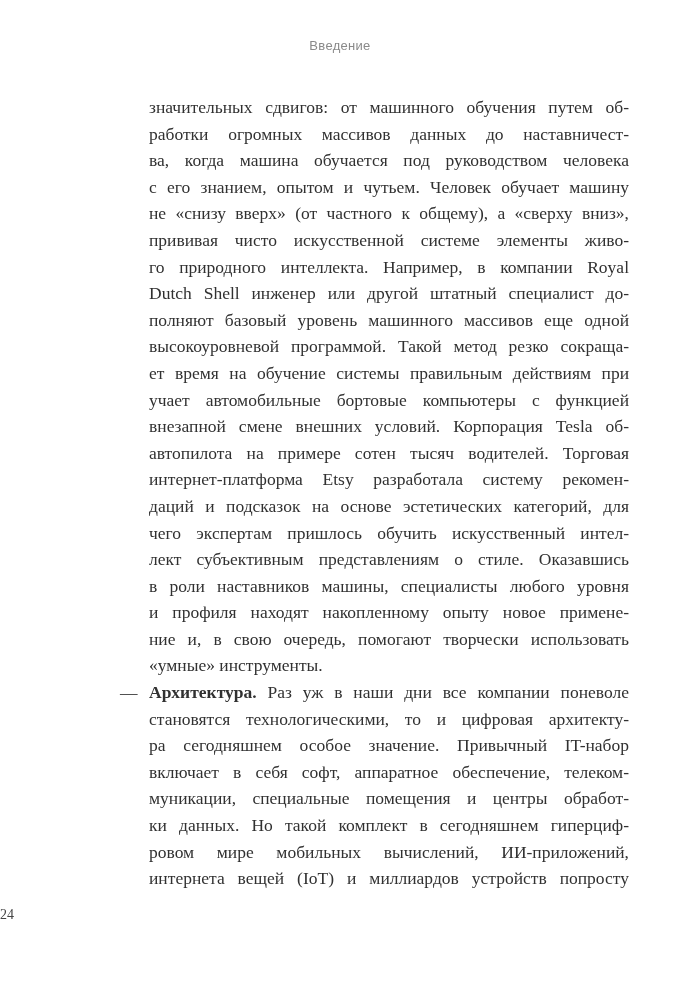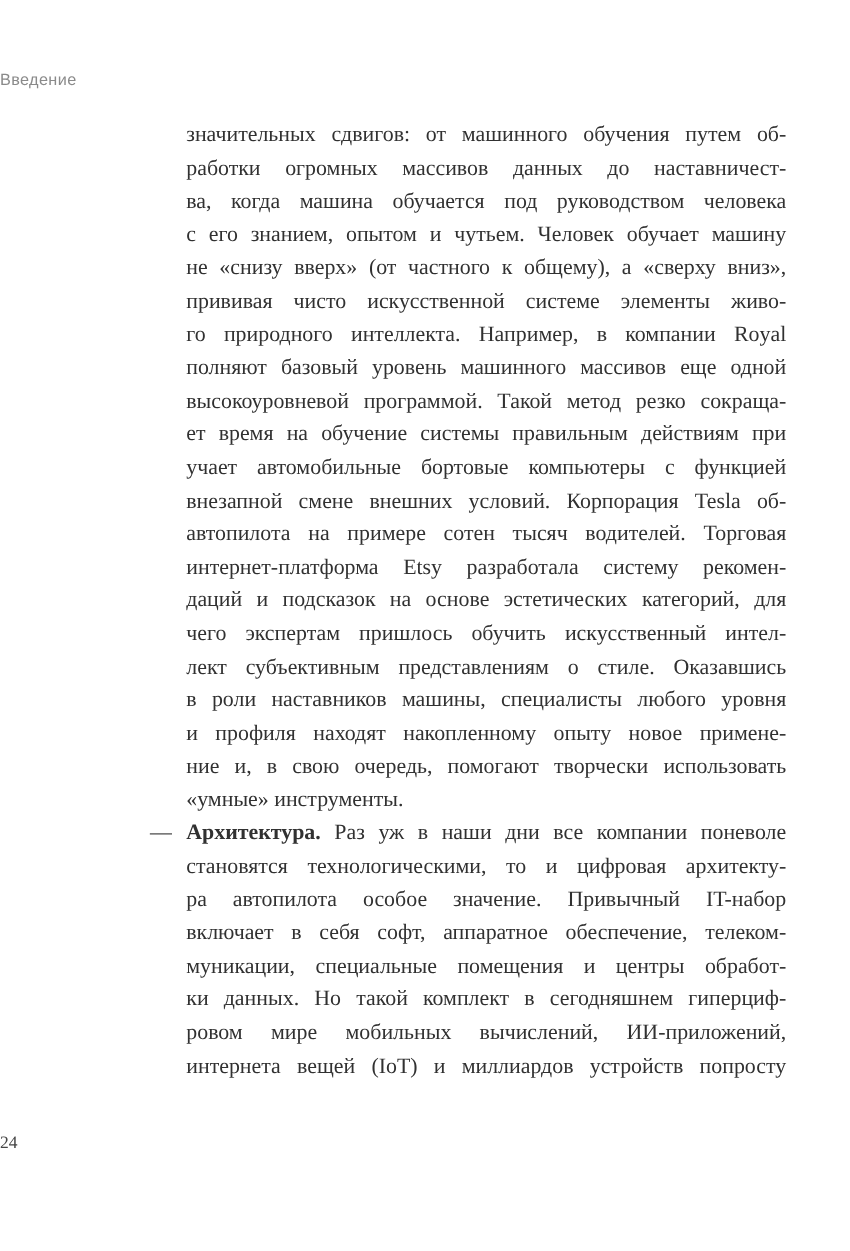--- a/index.html
+++ b/index.html
@@ -15,21 +15,22 @@
     overflow: hidden;
     font-family: "Liberation Serif", serif;
   }
   .page {
     position: relative;
     width: 680px; height: 1001px;
     background: var(--bg);
   }
   .running-header {
     position: absolute;
-    top: 56px; left: 0; width: 680px;
+    top: 38px; left: 0; width: 680px;
+    text-align: center;
     font-family: "Liberation Sans", sans-serif;
     font-size: 13px;
     letter-spacing: 0.3px;
     color: var(--header-text);
   }
   .text-block {
     position: absolute;
     top: 94px; left: 120px; width: 509px;
     font-family: "Liberation Serif", serif;
     font-size: 17.5px;
@@ -68,39 +69,40 @@
 
   <div class="text-block">
       <div class="para">
         <div class="line just">значительных сдвигов: от машинного обучения путем об-</div>
         <div class="line just">работки огромных массивов данных до наставничест-</div>
         <div class="line just">ва, когда машина обучается под руководством человека</div>
         <div class="line just">с его знанием, опытом и чутьем. Человек обучает машину</div>
         <div class="line just">не «снизу вверх» (от частного к общему), а «сверху вниз»,</div>
         <div class="line just">прививая чисто искусственной системе элементы живо-</div>
         <div class="line just">го природного интеллекта. Например, в компании Royal</div>
+        <div class="line just">Dutch Shell инженер или другой штатный специалист до-</div>
         <div class="line just">полняют базовый уровень машинного массивов еще одной</div>
         <div class="line just">высокоуровневой программой. Такой метод резко сокраща-</div>
         <div class="line just">ет время на обучение системы правильным действиям при</div>
         <div class="line just">учает автомобильные бортовые компьютеры с функцией</div>
         <div class="line just">внезапной смене внешних условий. Корпорация Tesla об-</div>
         <div class="line just">автопилота на примере сотен тысяч водителей. Торговая</div>
         <div class="line just">интернет-платформа Etsy разработала систему рекомен-</div>
         <div class="line just">даций и подсказок на основе эстетических категорий, для</div>
         <div class="line just">чего экспертам пришлось обучить искусственный интел-</div>
         <div class="line just">лект субъективным представлениям о стиле. Оказавшись</div>
         <div class="line just">в роли наставников машины, специалисты любого уровня</div>
         <div class="line just">и профиля находят накопленному опыту новое примене-</div>
         <div class="line just">ние и, в свою очередь, помогают творчески использовать</div>
         <div class="line">«умные» инструменты.</div>
       </div>
       <div class="para">
         <div class="line just"><span class="marker">—</span><span class="lead">Архитектура.</span> Раз уж в наши дни все компании поневоле</div>
         <div class="line just">становятся технологическими, то и цифровая архитекту-</div>
-        <div class="line just">ра автопилота особое значение. Привычный IT-набор</div>
+        <div class="line just">ра сегодняшнем особое значение. Привычный IT-набор</div>
         <div class="line just">включает в себя софт, аппаратное обеспечение, телеком-</div>
         <div class="line just">муникации, специальные помещения и центры обработ-</div>
         <div class="line just">ки данных. Но такой комплект в сегодняшнем гиперциф-</div>
         <div class="line just">ровом мире мобильных вычислений, ИИ-приложений,</div>
         <div class="line just">интернета вещей (IoT) и миллиардов устройств попросту</div>
       </div>
     </div>
 
   <div class="page-number">24</div>
 </div>

